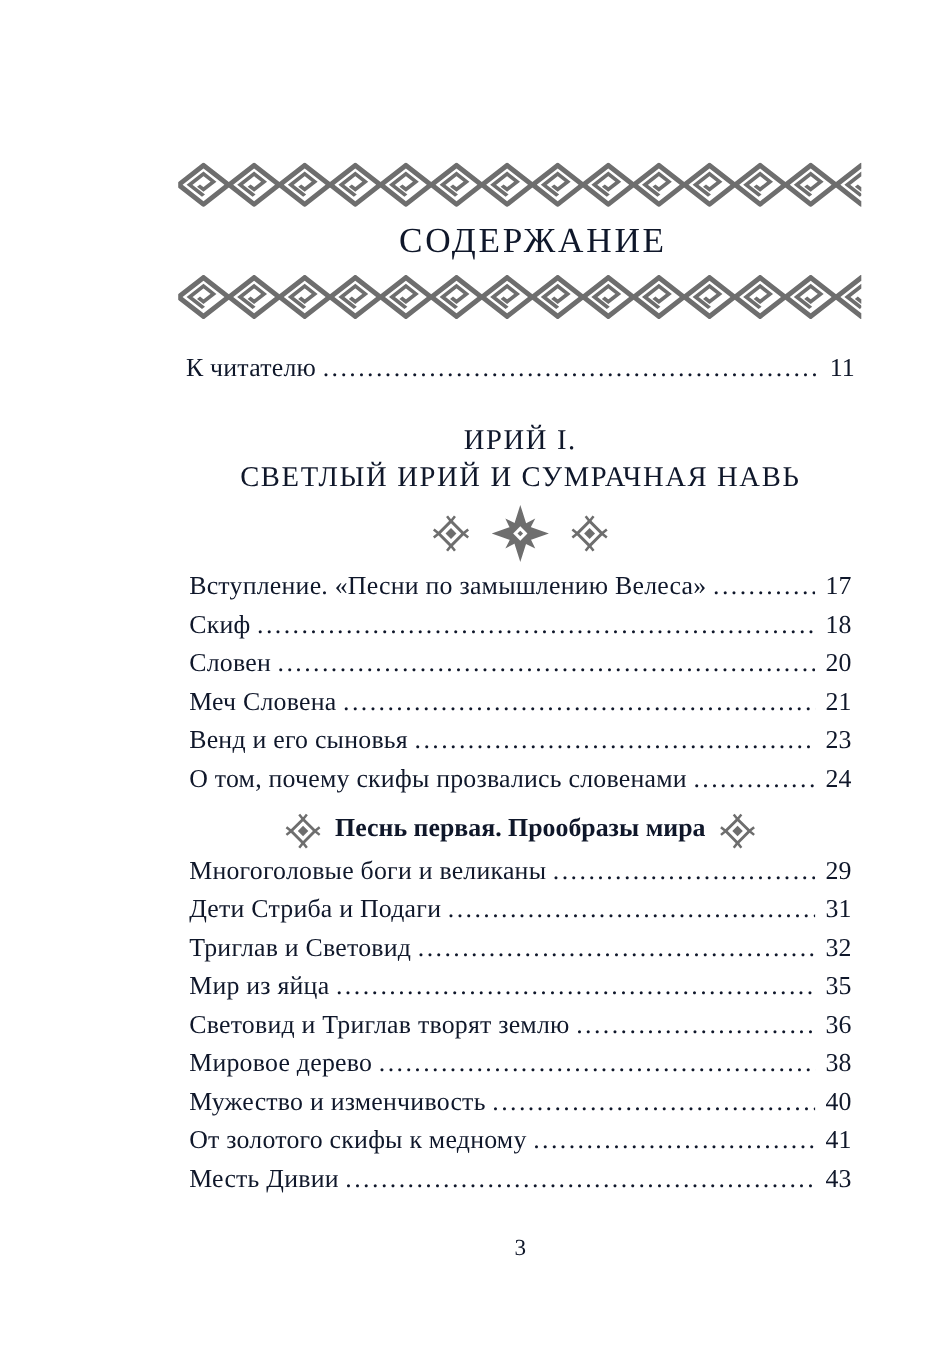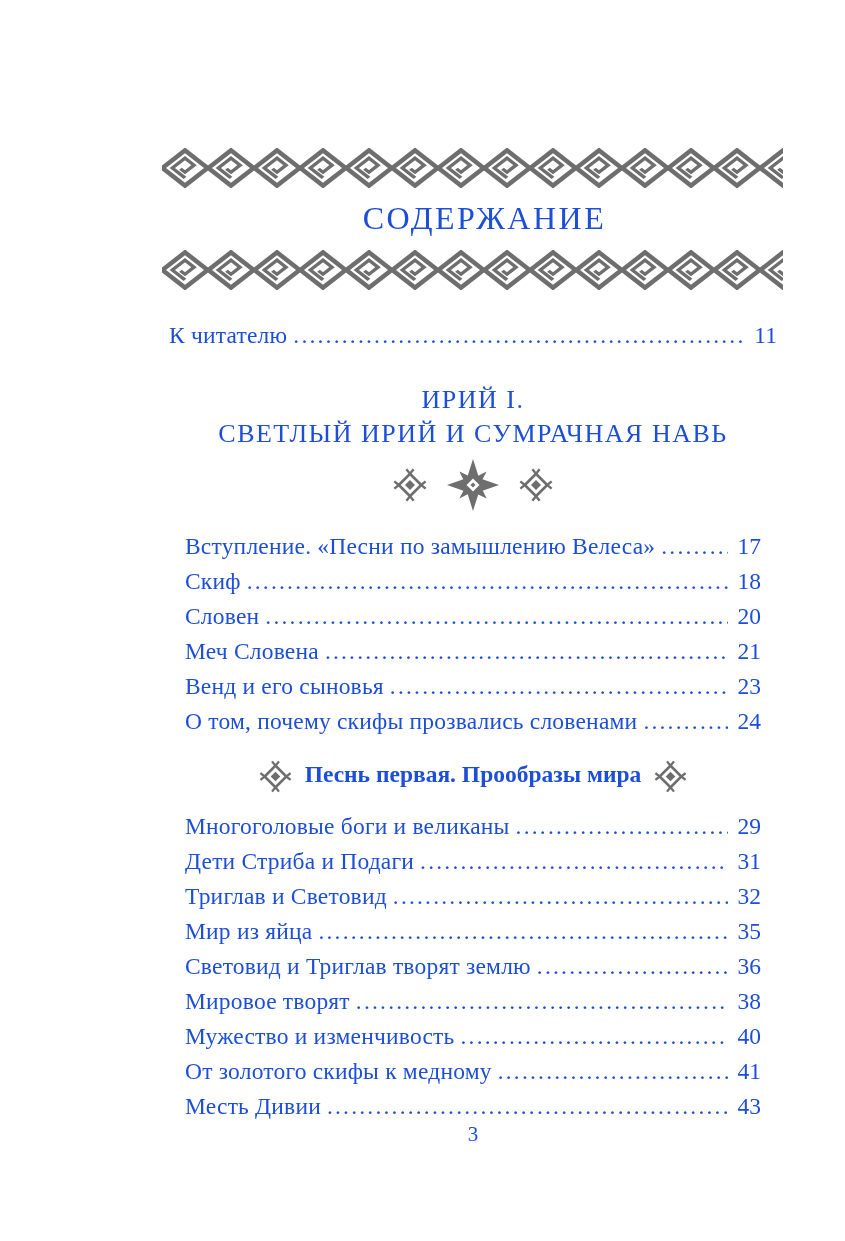--- a/index.html
+++ b/index.html
@@ -1,20 +1,20 @@
 <!DOCTYPE html>
 <html><head>
 <meta charset="utf-8">
 <style>
   html,body{margin:0;padding:0;background:#ffffff;}
   .page{
     position:relative;
     width:721px;height:1241px;
     background:#ffffff;
-    color:#1d4ed8;
+    color:#0f172a;
     font-family:"Liberation Serif","DejaVu Serif",serif;
     overflow:hidden;
     margin:0 auto;
   }
   svg{display:block;}
   .band{margin:0 0 0 100px;}
   .band.first{margin-top:148px;}
   .band.second{margin-top:14px;}
   .book-title{
     font-size:32px;
@@ -55,21 +55,21 @@
   .part-title{
     text-align:center;
     font-size:26px;
     font-weight:normal;
     letter-spacing:1.5px;
     line-height:34px;
     margin:30px 0 0 0;
     white-space:nowrap;
   }
   .star-ornament{margin:6px auto 2px auto;}
-  .entry-list{margin:16px;}
+  .entry-list{margin:3px;}
   .song-head{
     display:flex;
     justify-content:center;
     align-items:flex-end;
     gap:13px;
     font-size:23.5px;
     font-weight:bold;
     line-height:38px;
     margin:8px 0 0 0;
   }
@@ -225,21 +225,21 @@
         <span class="label">Мир из яйца</span>
         <span class="dots"></span>
         <span class="pnum">35</span>
       </div>
       <div class="toc-row">
         <span class="label">Световид и Триглав творят землю</span>
         <span class="dots"></span>
         <span class="pnum">36</span>
       </div>
       <div class="toc-row">
-        <span class="label">Мировое творят</span>
+        <span class="label">Мировое дерево</span>
         <span class="dots"></span>
         <span class="pnum">38</span>
       </div>
       <div class="toc-row">
         <span class="label">Мужество и изменчивость</span>
         <span class="dots"></span>
         <span class="pnum">40</span>
       </div>
       <div class="toc-row">
         <span class="label">От золотого скифы к медному</span>

